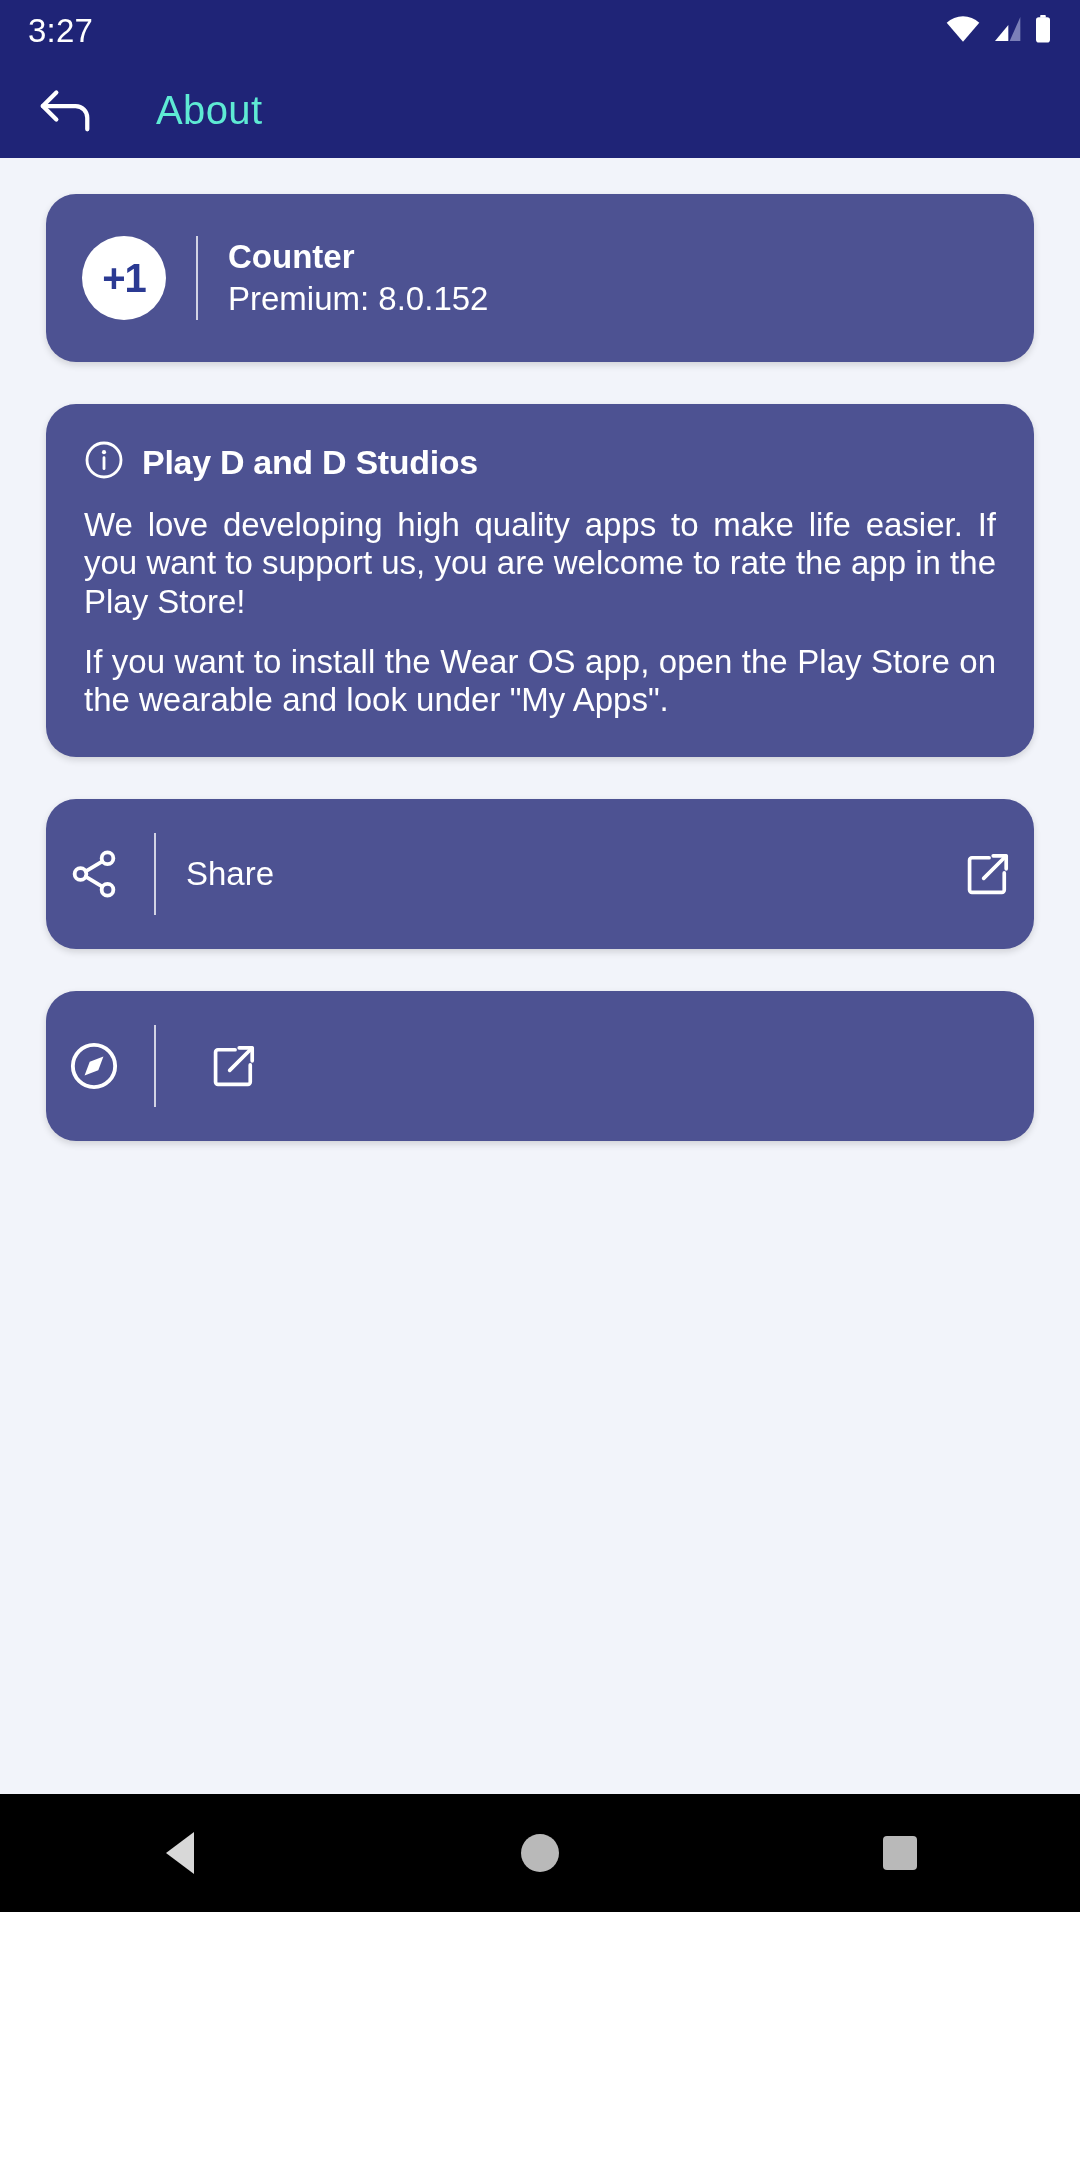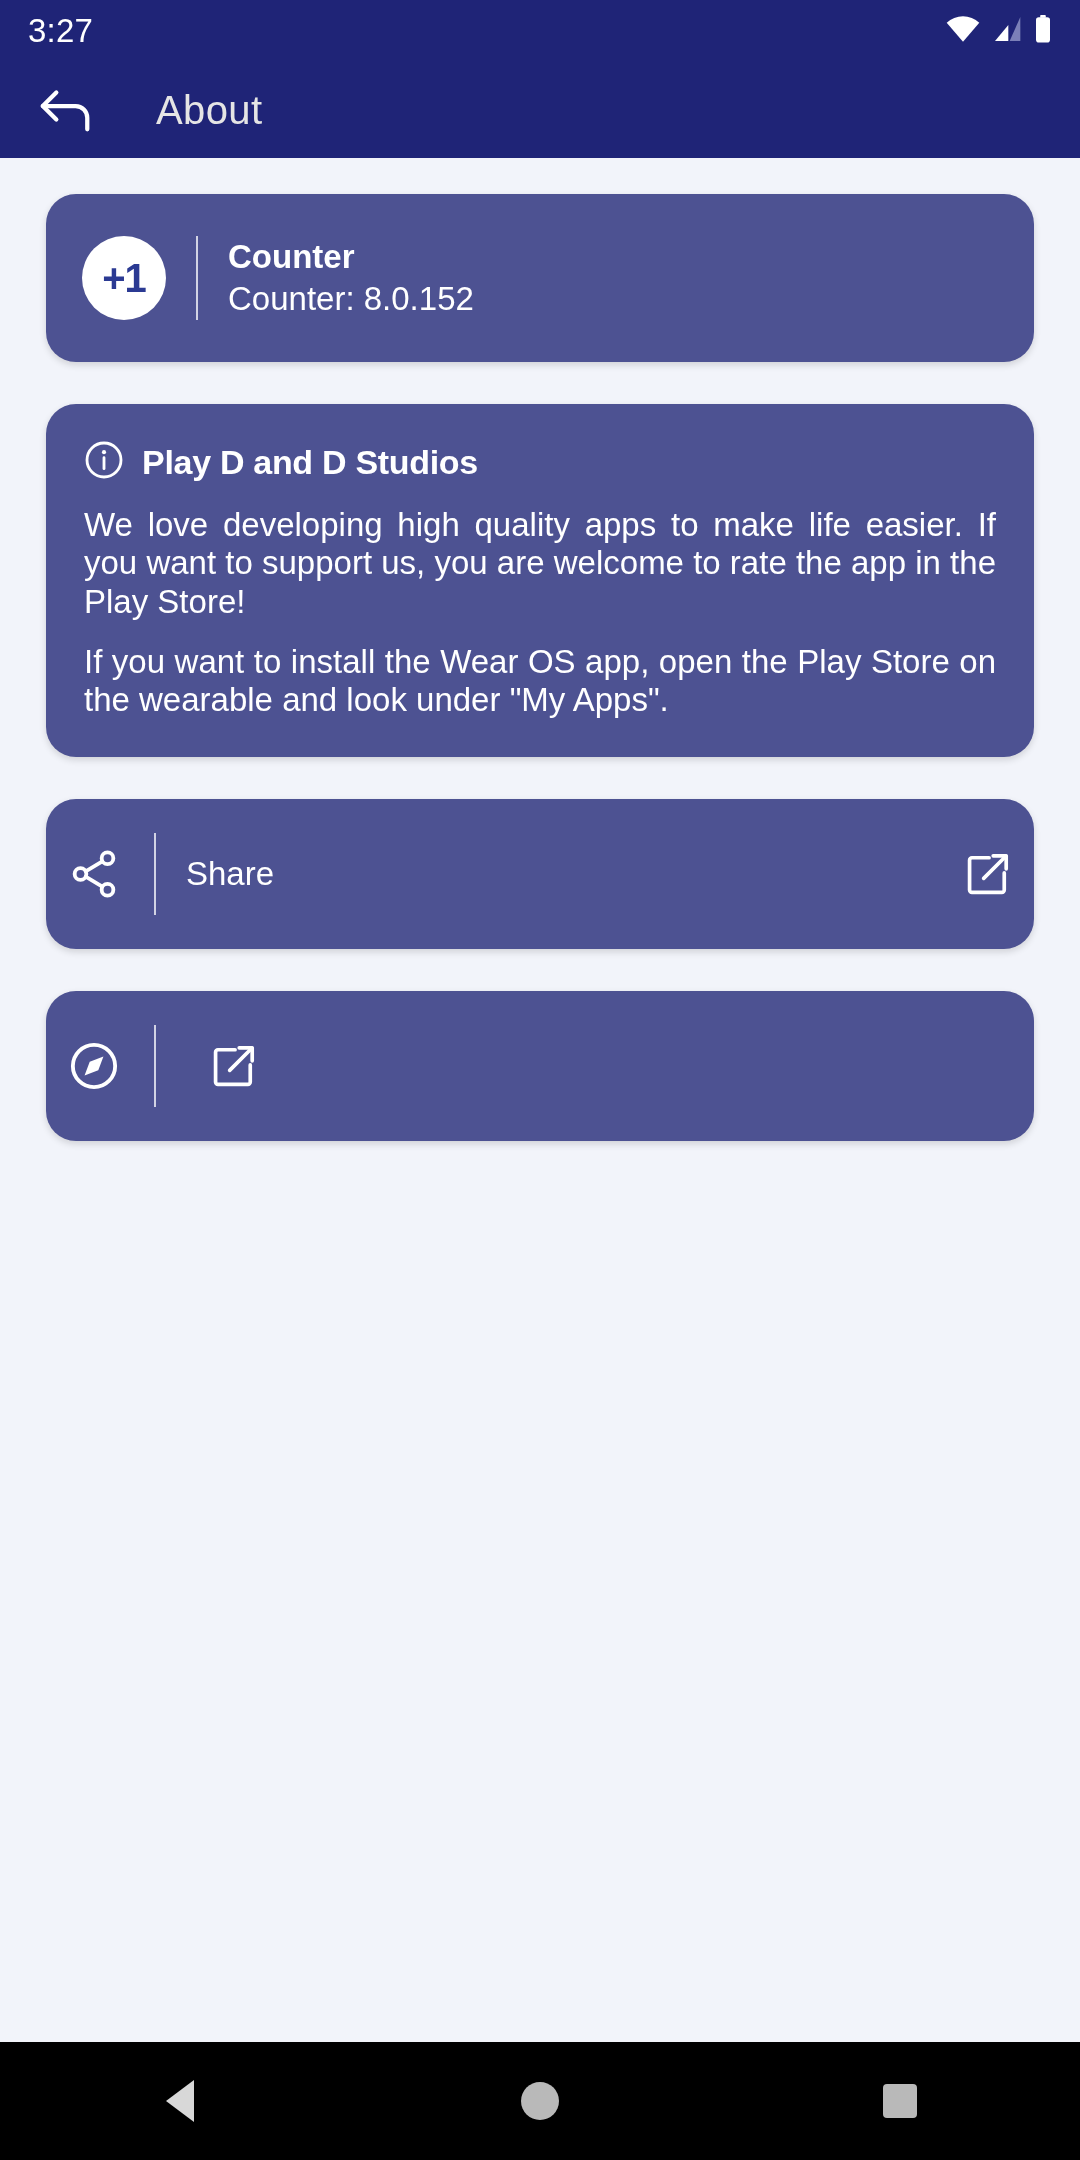--- a/index.html
+++ b/index.html
@@ -4,21 +4,21 @@
 <style>
   * { box-sizing: border-box; margin: 0; padding: 0; }
   html, body {
     width: 1080px; height: 2160px;
     font-family: "Liberation Sans", sans-serif;
     background: #ffffff;
     overflow: hidden;
   }
   .phone {
     position: relative;
-    width: 1080px; height: 2160px;
+    width: 1080px; height: 1912px;
     background: #f2f4fa;
     display: flex; flex-direction: column;
   }
 
   
   .statusbar {
     height: 62px;
     background: #1f2477;
     display: flex; align-items: center;
     padding: 0 28px;
@@ -43,21 +43,21 @@
     display: flex; align-items: center;
     padding: 0 28px;
     flex: 0 0 auto;
   }
   .back-btn {
     width: 76px; height: 76px;
     display: flex; align-items: center; justify-content: center;
     cursor: pointer;
   }
   .appbar-title {
-    color: #e5e5e5;
+    color: #5eead4;
     font-size: 40px;
     margin-left: 52px;
     letter-spacing: 0.4px;
   }
 
   
   .content {
     flex: 1 1 auto;
     background: #f2f4fa;
     padding: 36px 46px 0 46px;
@@ -228,21 +228,21 @@
 
   <div class="content">
 
     <div class="card card-app">
       <div class="app-icon">
         <span>+1</span>
       </div>
       <div class="vline"></div>
       <div class="app-meta">
         <div class="app-name">Counter</div>
-        <div class="app-version">Counter:  8.0.152</div>
+        <div class="app-version">Premium:  8.0.152</div>
       </div>
     </div>
 
     <div class="card card-about">
       <div class="about-head">
         <span>
           <svg width="40" height="40" viewBox="0 0 24 24">
             <circle cx="12" cy="12" r="10.2" fill="none" stroke="#ffffff" stroke-width="1.7"></circle>
             <circle cx="12" cy="7.3" r="1.25" fill="#ffffff"></circle>
             <path d="M12 10.6 V17.2" stroke="#ffffff" stroke-width="1.7" stroke-linecap="round"></path>

